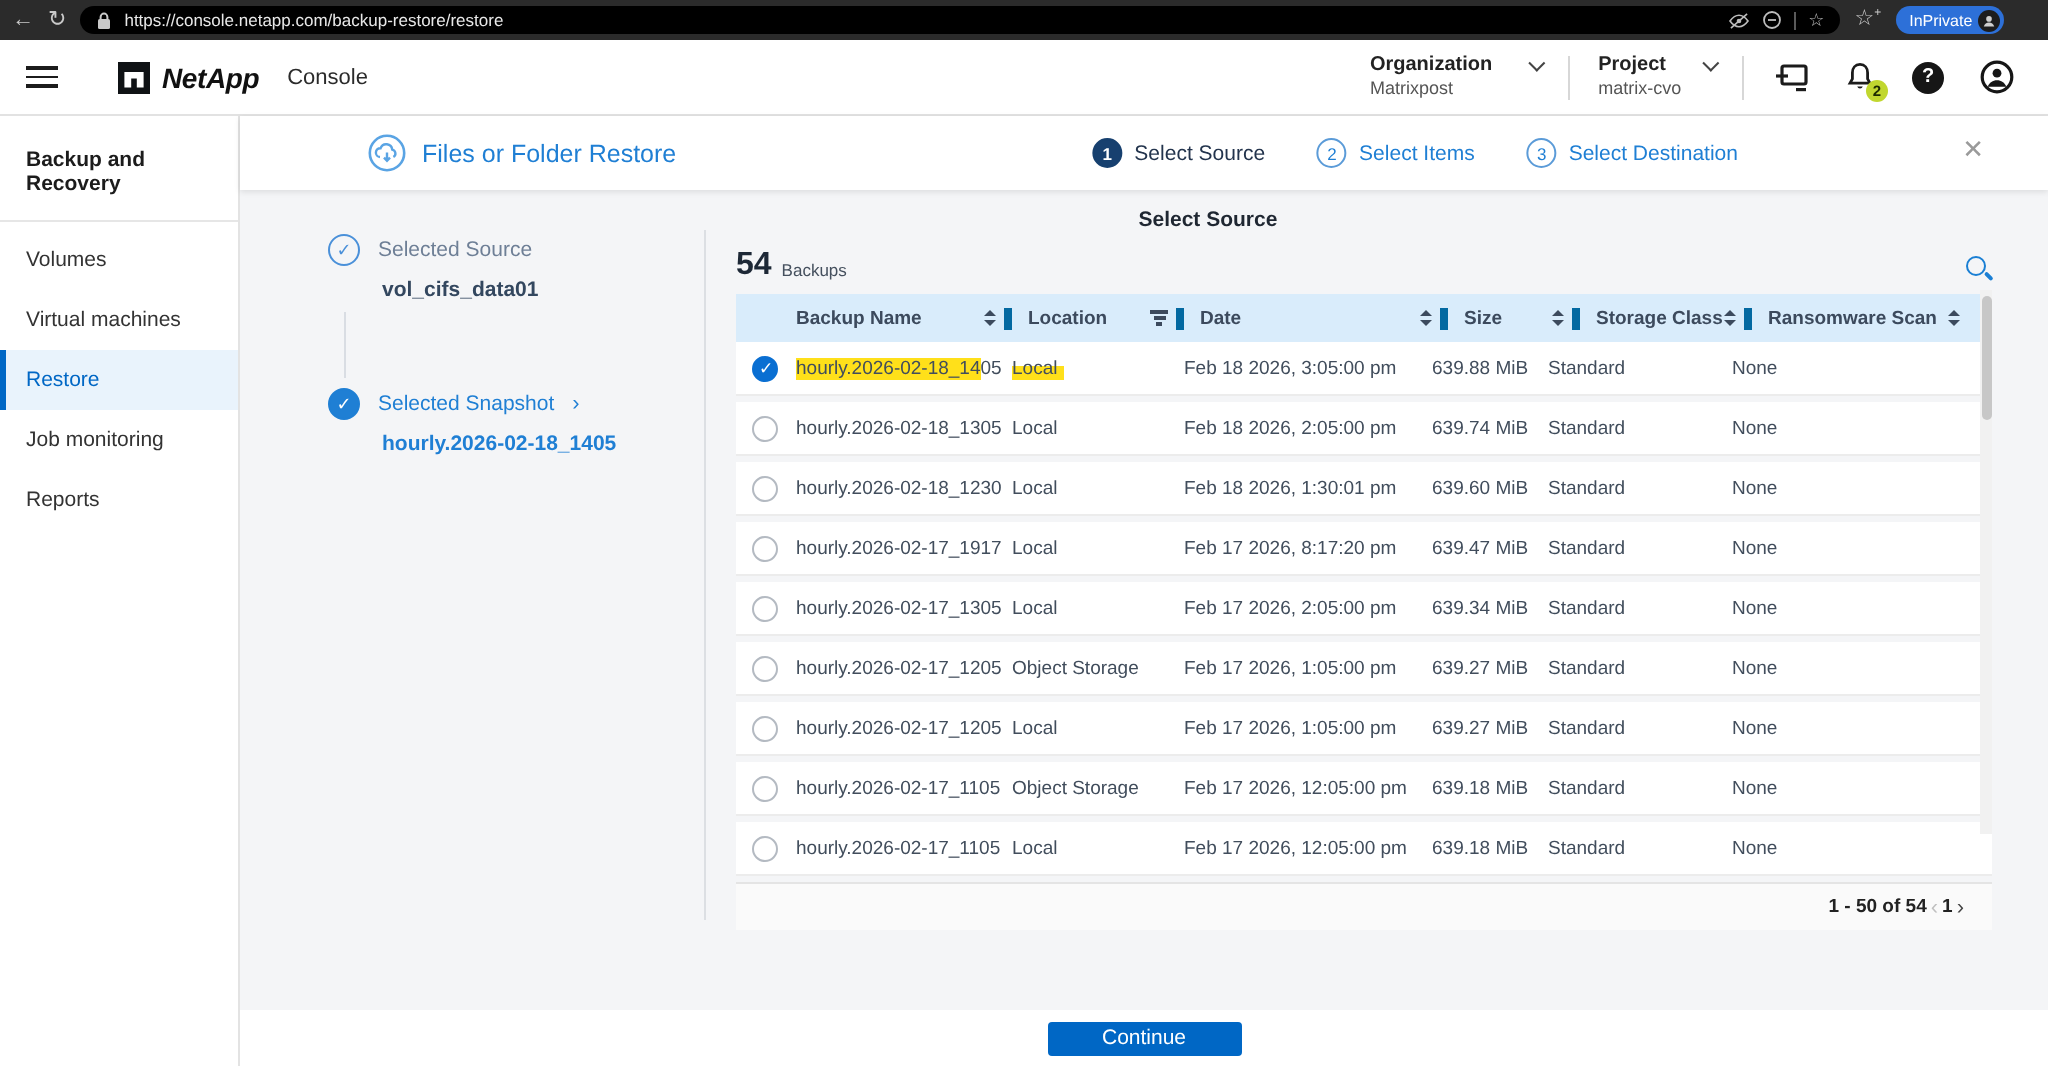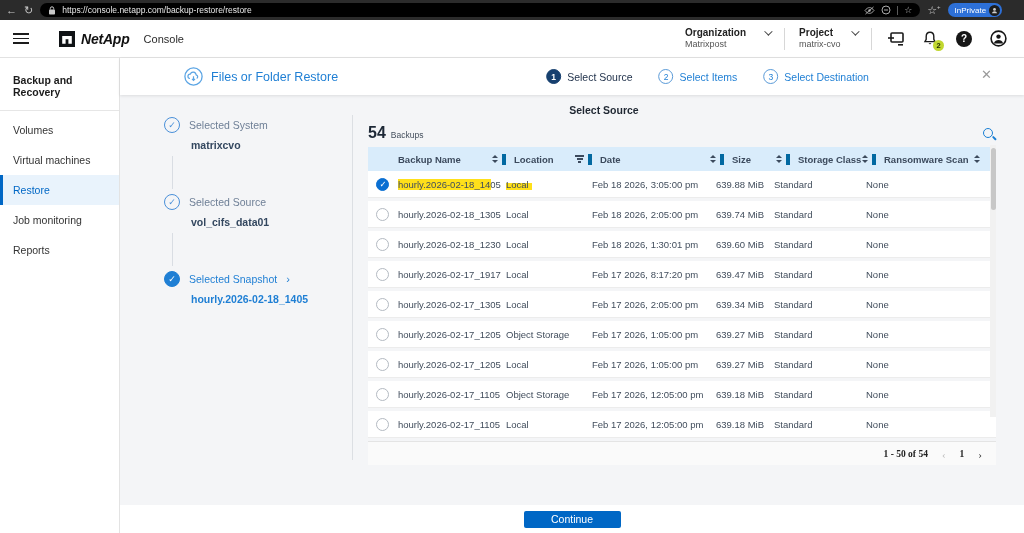--- a/index.html
+++ b/index.html
@@ -120,21 +120,21 @@
   .trow.sel .radio { background:#0a6fd2; border-color:#0a6fd2; position:relative; }
   .trow.sel .radio::after { content:"\2713"; position:absolute; left:2.5px; top:0.5px; color:#fff; font-size:8.5px; }
   .trow.marked .name-text { background:linear-gradient(90deg,#ffe01a 0,#ffe01a 90%,transparent 90%); }
   .trow.marked .loc-text { position:relative; display:inline-block; }
   .trow.marked .loc-text::before { content:""; position:absolute; left:-4px; top:4px; width:30px; height:10px; background:#ffe01a; z-index:0; }
   .trow.marked .loc-text span { position:relative; z-index:1; }
 
   .scrollbar { position:absolute; right:0px; top:24px; width:6px; height:272px; background:#f1f1f1; }
   .scroll-thumb { position:absolute; top:3px; left:0.5px; width:5px; height:62px; background:#c7c7c7; border-radius:3px; }
 
-  .pagination { display:flex; align-items:center; justify-content:flex-end; gap:14px; height:24px; background:#fafafa; border-top:1px solid #e4e4e4; padding-right:14px;font-family:Liberation Serif, serif; }
+  .pagination { display:flex; align-items:center; justify-content:flex-end; gap:2px; height:24px; background:#fafafa; border-top:1px solid #e4e4e4; padding-right:14px; }
   .pg-range { font-size:9.5px; font-weight:bold; color:#222; }
   .pg-prev { font-size:11px; color:#c0c0c0; cursor:default; }
   .pg-page { font-size:9.5px; font-weight:bold; color:#222; }
   .pg-next { font-size:11px; color:#444; cursor:pointer; }
 
   
   .footer { position:absolute; left:120px; bottom:0; width:904px; height:28px; background:#fff; display:flex; align-items:center; justify-content:center; }
   .continue-btn { width:97px; height:17px; background:#0067C5; color:#fff; font-size:10.5px; border:none; border-radius:2px; cursor:pointer; display:flex; align-items:center; justify-content:center; font-family:"Liberation Sans", sans-serif; }
 
   svg { display:block; }
@@ -281,29 +281,20 @@
         <span class="wstep-label">Select Destination</span>
       </div>
     </div>
       <span class="wiz-close">✕</span>
     </div>
 
     <div class="content">
       <div class="section-title">Select Source</div>
 
       <div class="stepper">
-        <div class="sstep">
-          <div class="sstep-top">
-            <span class="scheck"></span>
-            <span class="slabel">Selected System</span>
-            <span class="schev"></span>
-          </div>
-          <div class="svalue">matrixcvo</div>
-          <div class="sconn"></div>
-        </div>
 
         <div class="sstep">
           <div class="sstep-top">
             <span class="scheck"></span>
             <span class="slabel">Selected Source</span>
             <span class="schev"></span>
           </div>
           <div class="svalue">vol_cifs_data01</div>
           <div class="sconn"></div>
         </div>

